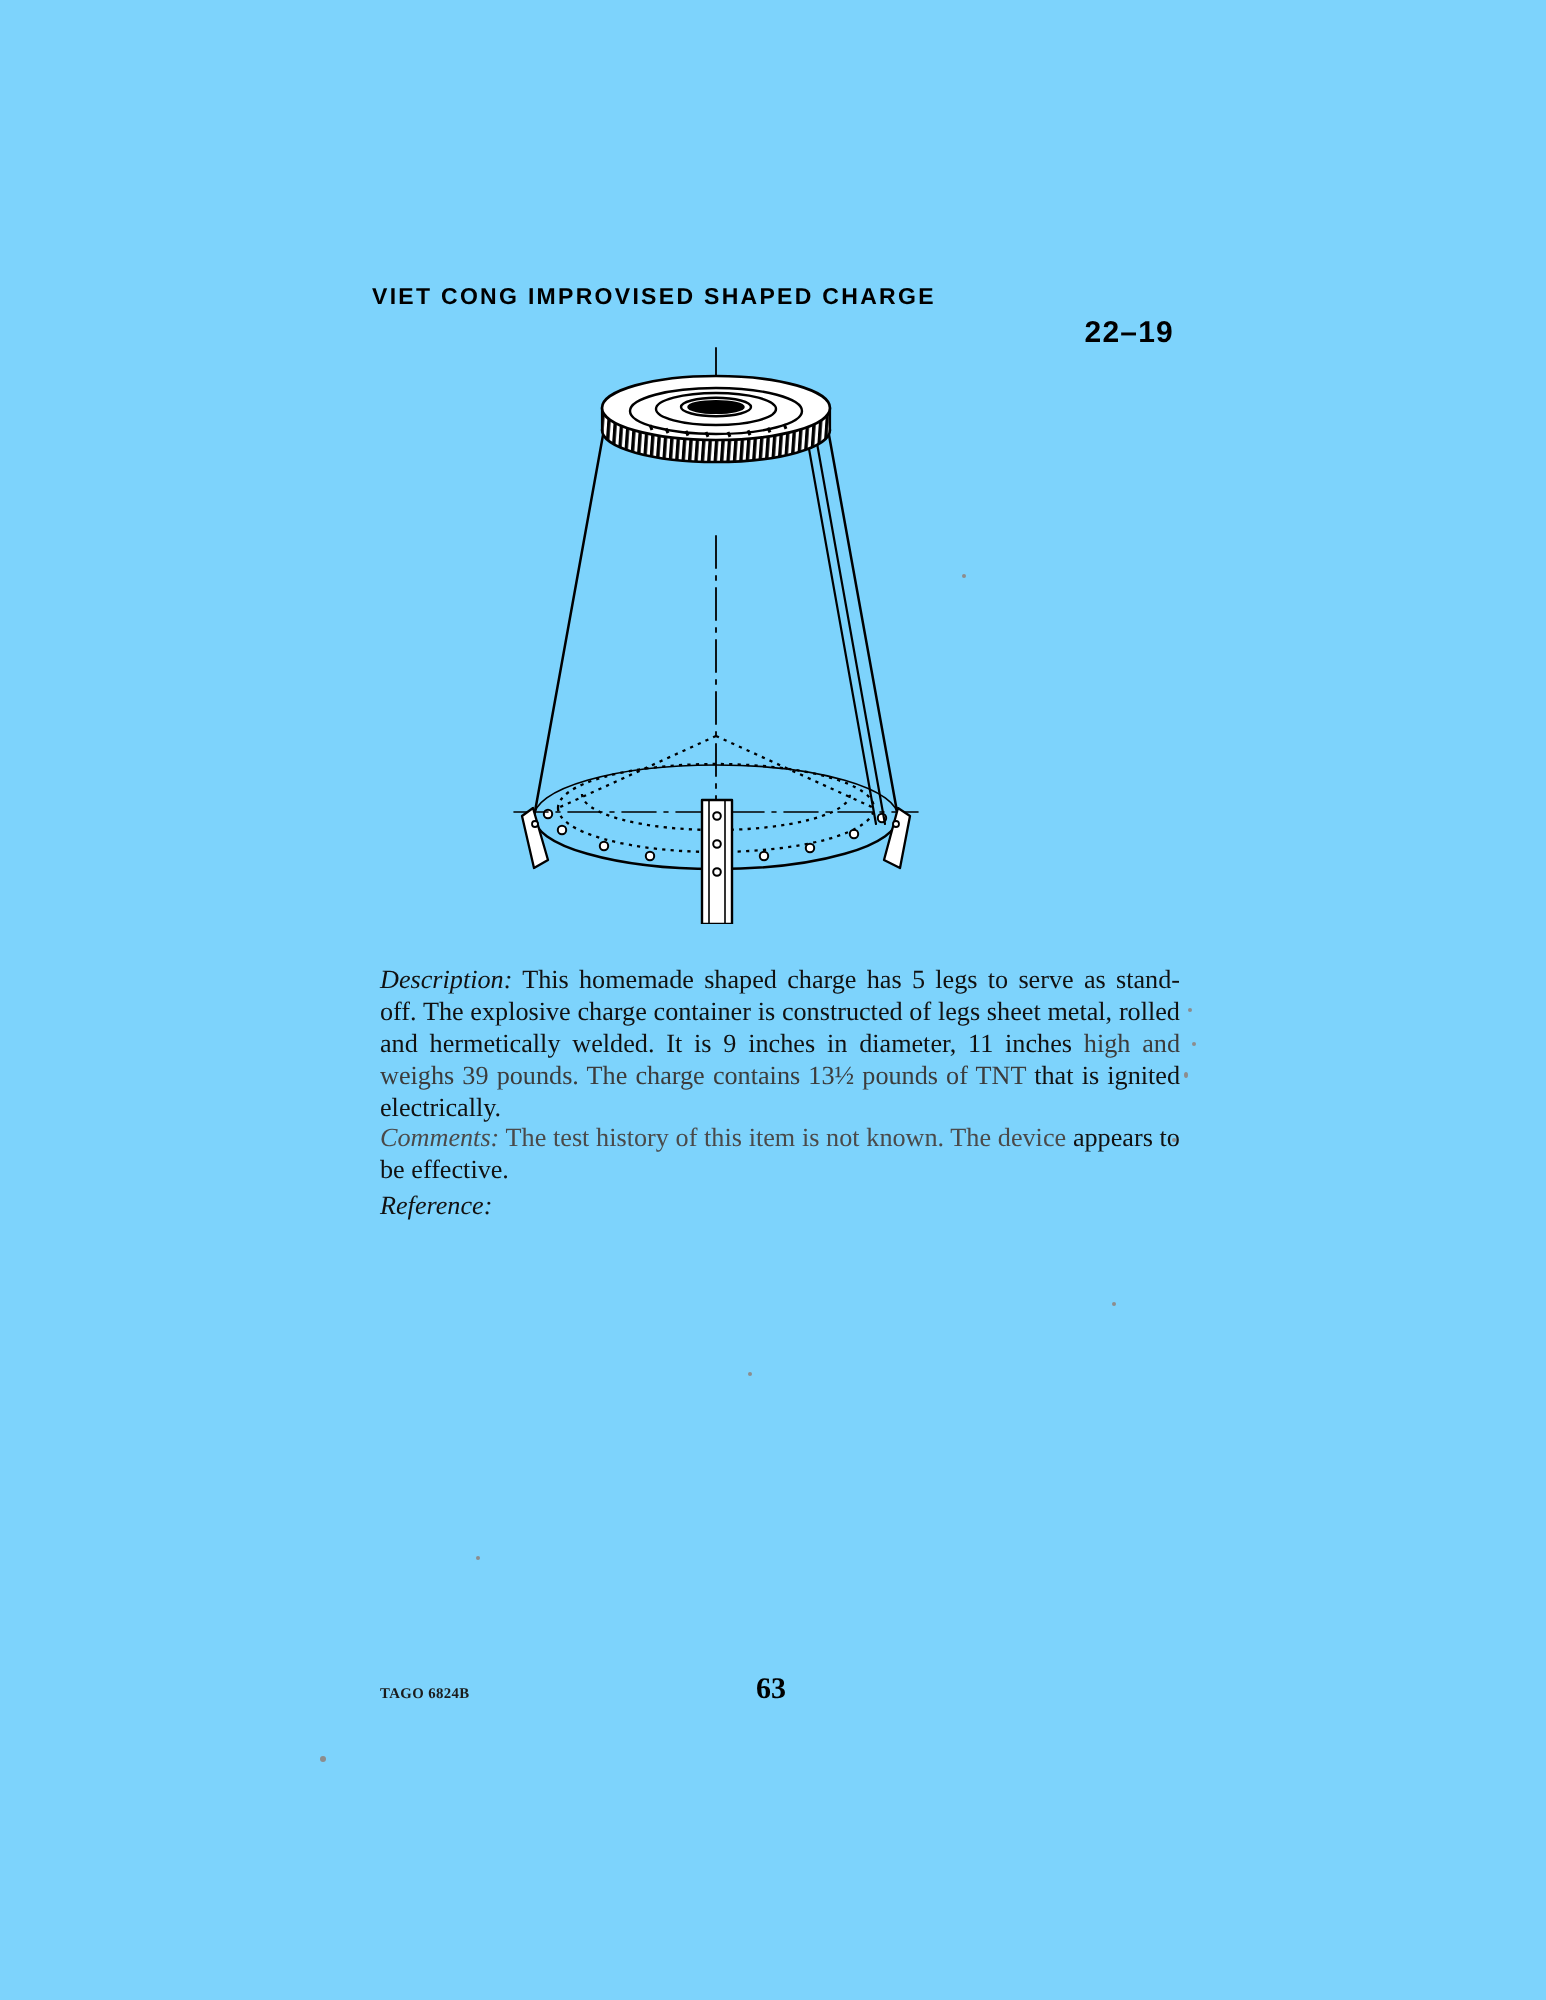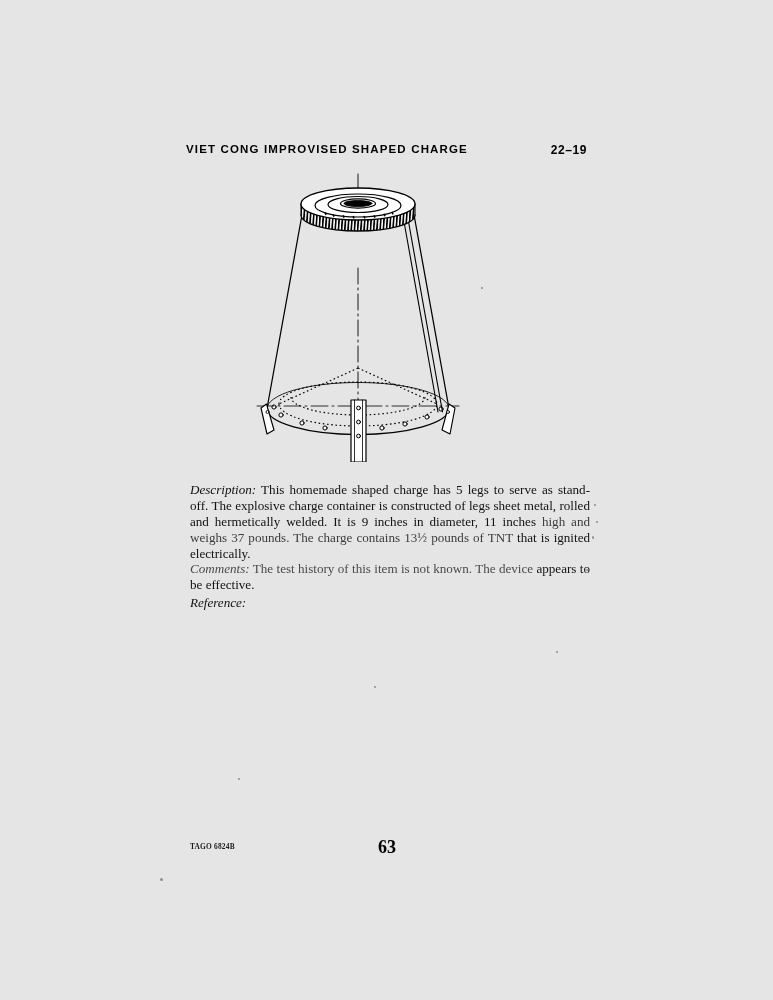--- a/index.html
+++ b/index.html
@@ -13,21 +13,21 @@
     height: 1000px;
     position: relative;
     font-family: "Liberation Serif", "DejaVu Serif", serif;
     color: #0a0a0a;
     overflow: hidden;
   }
 
   .page {
     position: absolute;
     inset: 0;
-    background: #e5e5e5;
+    background: #7dd3fc;
   }
 
   
   .runhead {
     position: absolute;
     top: 143px;
     left: 186px;
     right: 186px;
     height: 16px;
   }
@@ -38,24 +38,24 @@
     font-family: "Liberation Sans", "DejaVu Sans", sans-serif;
     font-weight: bold;
     font-size: 11.5px;
     letter-spacing: 1.15px;
     color: #000;
     white-space: nowrap;
   }
   .runhead-folio {
     position: absolute;
     right: 0;
-    top: 0;
+    top: 15px;
     font-family: "Liberation Sans", "DejaVu Sans", sans-serif;
     font-weight: bold;
-    font-size: 12px;
+    font-size: 15px;
     letter-spacing: 0.6px;
     color: #000;
     white-space: nowrap;
   }
 
   
   .figure {
     position: absolute;
     top: 172px;
     left: 255px;
@@ -115,21 +115,21 @@
     letter-spacing: 0.2px;
     color: #1b1b1b;
     white-space: nowrap;
   }
   .folio-num {
     position: absolute;
     left: 188px;
     top: -3px;
     font-family: "Liberation Serif", "DejaVu Serif", serif;
     font-weight: bold;
-    font-size: 18px;
+    font-size: 15px;
     color: #000;
   }
 
   
   .speck {
     position: absolute;
     background: #8d8d8d;
     border-radius: 50%;
     pointer-events: none;
   }
@@ -261,21 +261,21 @@
 
       </g>
     </svg>
   </div>
 
   <div class="textblock" id="desc-block">
     <span class="lead">Description:</span>
     <span>This homemade shaped charge has 5 legs to serve as stand-</span>
     <span>off. The explosive charge container is constructed of legs sheet metal,</span>
     <span>rolled and hermetically welded.  It is 9 inches in diameter, 11 inches</span>
-    <span class="fade-1">high and weighs 37 pounds.  The charge contains 13½ pounds of TNT</span>
+    <span class="fade-1">high and weighs 39 pounds.  The charge contains 13½ pounds of TNT</span>
     <span>that is ignited electrically.</span>
   </div>
 
   <div class="textblock" id="comments-block">
     <span class="lead fade-2">Comments:</span>
     <span class="fade-2">The test history of this item is not known.  The device</span>
     <span>appears to be effective.</span>
   </div>
 
   <div class="textblock" id="reference-block">

